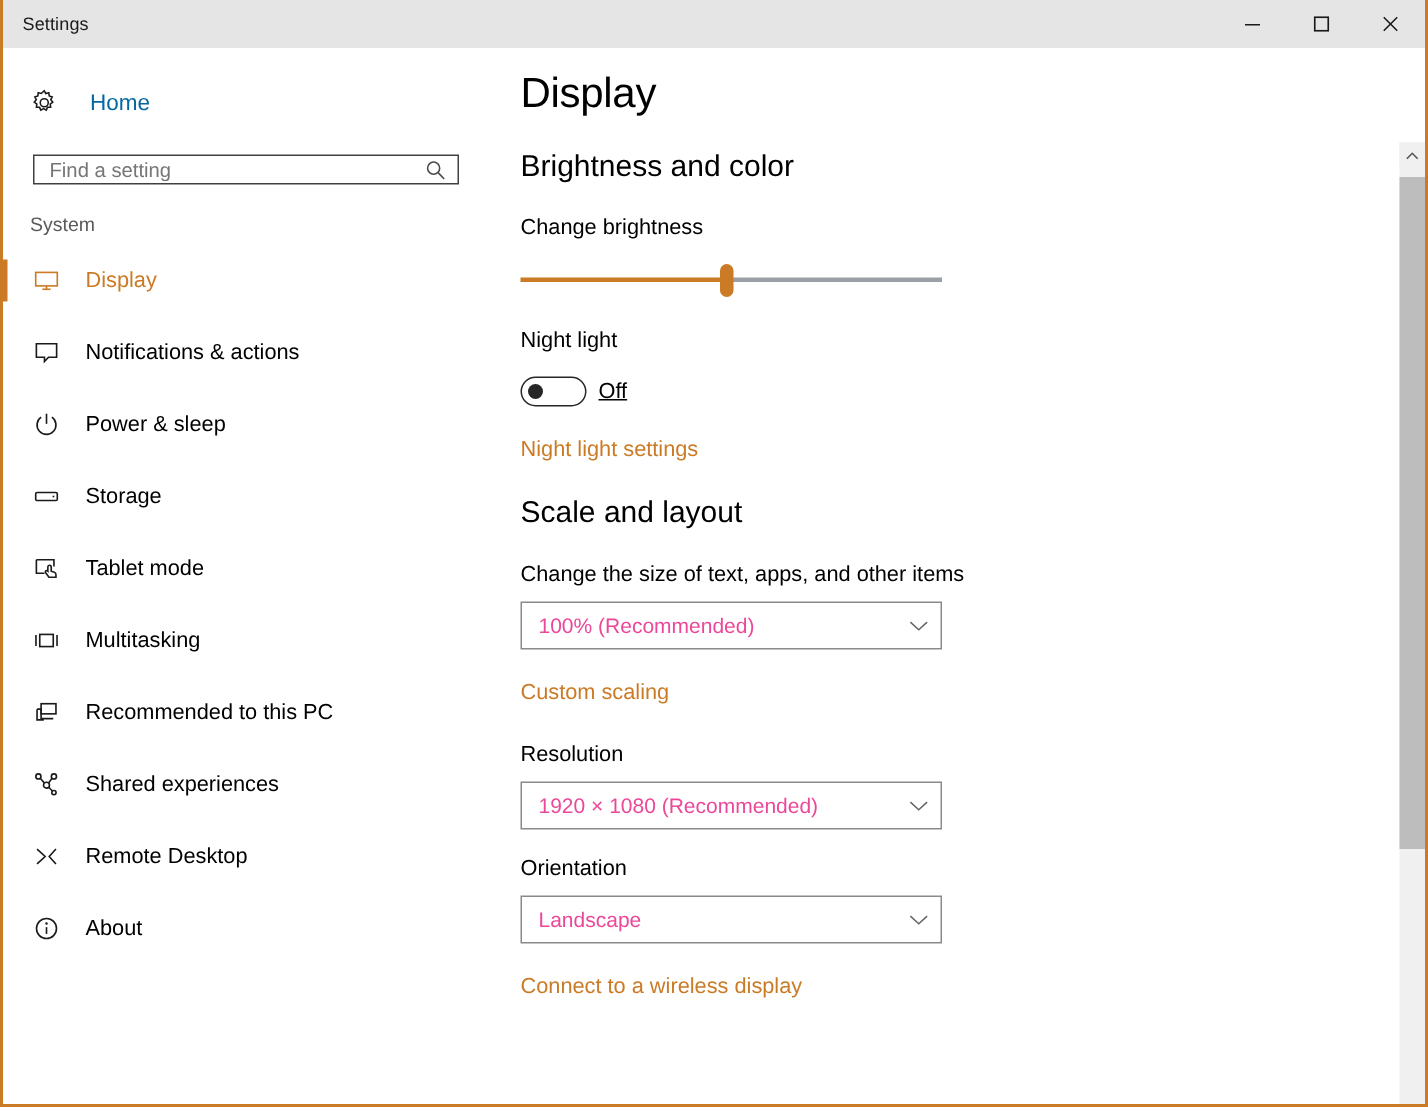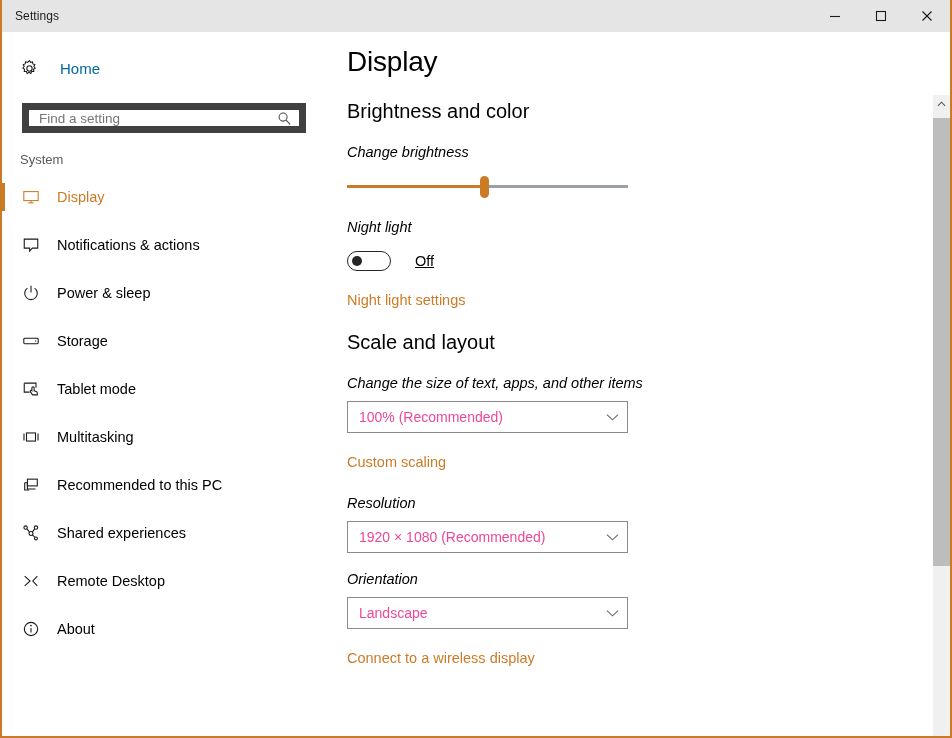--- a/index.html
+++ b/index.html
@@ -79,22 +79,22 @@
     align-items: center;
   }
   .home-label {
     font-size: 15px;
     color: #0369a1;
     margin-left: 20px;
   }
   .search-wrap {
     margin: 15px 0 0 20px;
     width: 284px;
-    height: 30px;
-    border: 7px solid #404040;
+    height: 20px;
+    border: 1px solid #404040;
     box-sizing: border-box;
     display: flex;
     align-items: center;
     background: #ffffff;
   }
   .search-input {
     border: none;
     outline: none;
     flex: 1;
     font-family: "Liberation Sans", sans-serif;
@@ -167,21 +167,20 @@
   .section-title {
     font-size: 20px;
     font-weight: normal;
     color: #000000;
     margin: 22px 0 0 0;
   }
   .field-label {
     font-size: 14.5px;
     color: #000000;
     margin-top: 21px;
-    font-style: italic;
   }
   .slider {
     margin-top: 16px;
     width: 281px;
     height: 22px;
     position: relative;
   }
   .slider-track-filled {
     position: absolute;
     left: 0;
@@ -223,21 +222,21 @@
     width: 10px;
     height: 10px;
     border-radius: 50%;
     background: #262626;
     top: 3.5px;
     left: 4px;
   }
   .toggle-state {
     font-size: 14.5px;
     color: #000000;
-    margin-left: 24px;
+    margin-left: 8px;
     text-decoration: underline;
   }
   .link {
     display: inline-block;
     font-size: 14.5px;
     color: #CB7B26;
     margin-top: 21px;
     cursor: pointer;
     text-decoration: none;
   }

